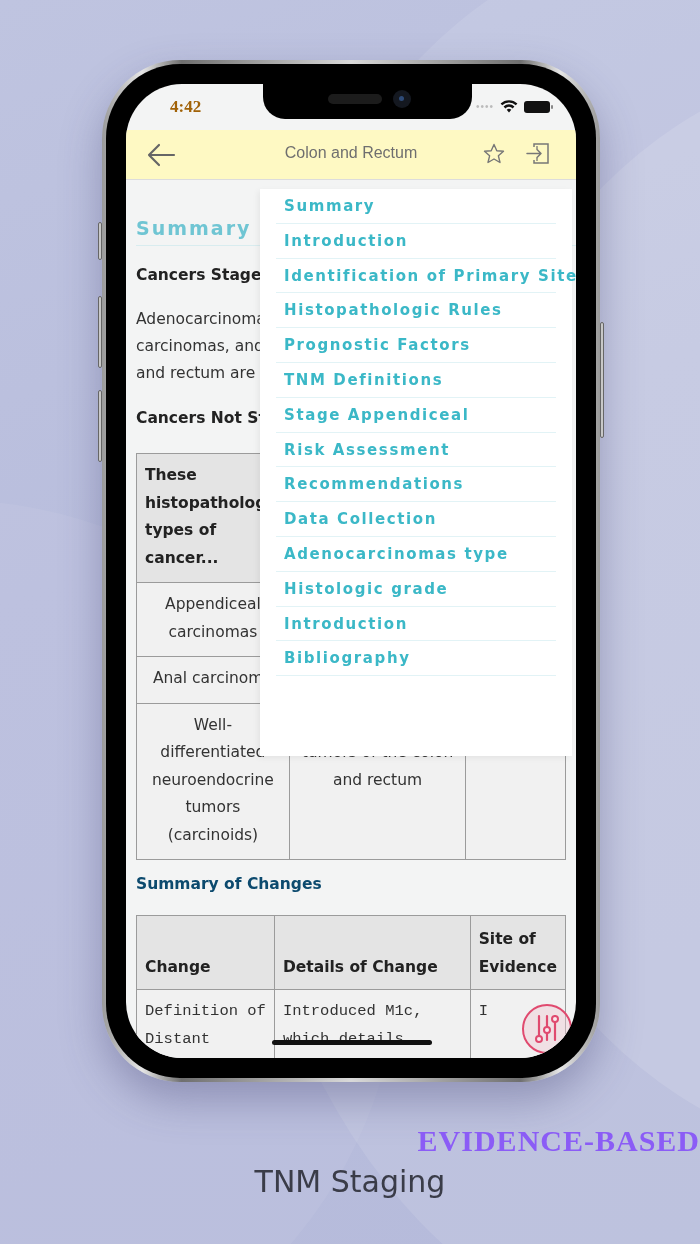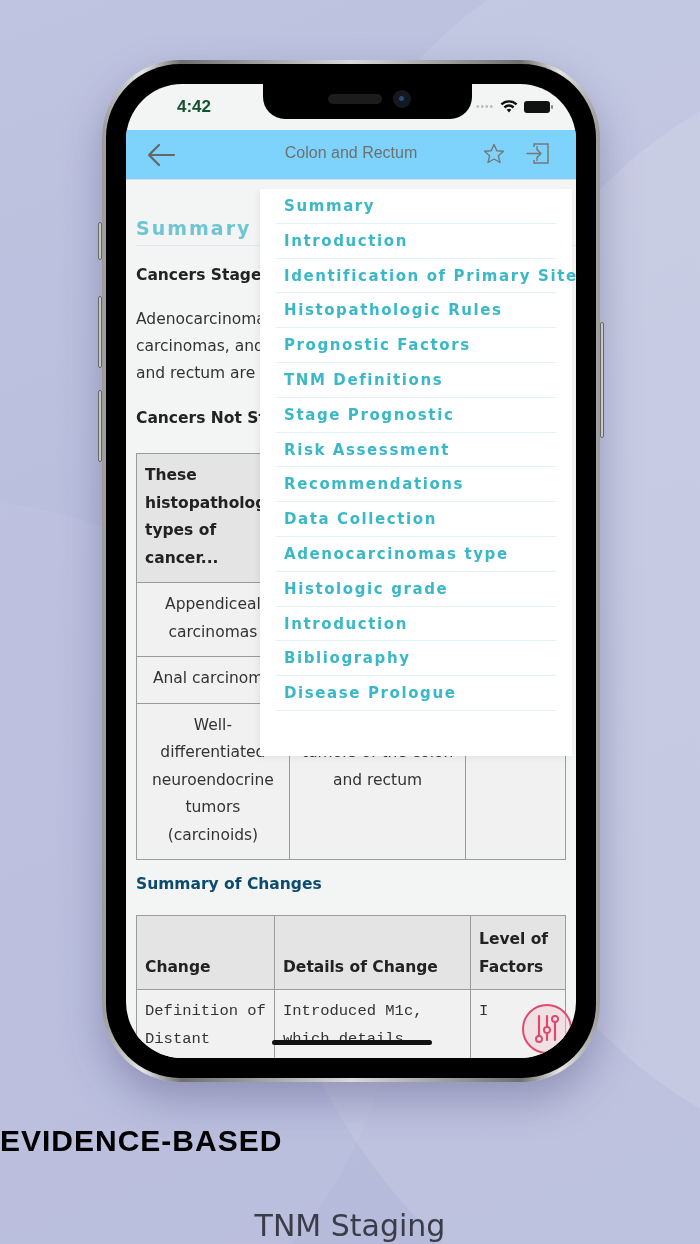--- a/index.html
+++ b/index.html
@@ -57,37 +57,36 @@
       background: #141820; border-radius: 50%;
     }
     .camera::after {
       content: ""; position: absolute; left: 6px; top: 6px; width: 5px; height: 5px;
       border-radius: 50%; background: #2e4b78;
     }
 
     
     .status-time {
       position: absolute; left: 44px; top: 13px;
-      font-size: 17px; font-weight: bold; color: #14532d;
-      font-family: Liberation Sans, sans-serif;
-      margin-left: 7px;
+      font-size: 17px; font-weight: bold; color: #a16207;
+      font-family: Liberation Serif, serif;
     }
     .status-right { position: absolute; right: 26px; top: 16px; display: flex; align-items: center; gap: 6px; }
     .dots { color: #bbb; font-size: 10px; letter-spacing: 1px; }
     .battery {
       width: 26px; height: 12px; border-radius: 3px; background: #111; position: relative;
     }
     .battery::after {
       content: ""; position: absolute; right: -3px; top: 4px; width: 2px; height: 4px; background: #888; border-radius: 1px;
     }
 
     
     .navbar {
       position: absolute; left: 0; top: 46px; width: 100%; height: 50px;
-      background: #7dd3fc; border-bottom: 1px solid #dcdcdc;
+      background: #fef9c3; border-bottom: 1px solid #dcdcdc;
     }
     .nav-back { position: absolute; left: 20px; top: 12px; width: 30px; height: 26px; cursor: pointer; }
     .nav-title {
       position: absolute; left: 0; right: 0; top: 14px; text-align: center;
       font-size: 16px; color: #6f6f6f;
       font-family: "Liberation Sans", sans-serif;
     }
     .nav-star { position: absolute; right: 70px; top: 12px; width: 24px; height: 24px; cursor: pointer; }
     .nav-export { position: absolute; right: 24px; top: 11px; width: 26px; height: 26px; cursor: pointer; }
 
@@ -146,26 +145,26 @@
       position: absolute; left: 396px; top: 920px; width: 50px; height: 50px; border-radius: 50%;
       border: 2px solid #e04a6f; background: rgba(240,200,210,0.4); z-index: 15;
     }
     .home-bar {
       position: absolute; left: 146px; top: 956px; width: 160px; height: 5px;
       background: #111; border-radius: 3px; z-index: 16;
     }
 
     
     .caption1 {
-      position: absolute; left: 0; width: 700px; top: 1124px; text-align: left;
-      font-size: 30px; font-weight: bold; color: #000000; letter-spacing: 1px;
-      font-family: Liberation Sans, sans-serif;
+      position: absolute; left: 0; width: 700px; top: 1124px; text-align: right;
+      font-size: 30px; font-weight: bold; color: #8b5cf6; letter-spacing: 1px;
+      font-family: Liberation Serif, serif;
     }
     .caption2 {
-      position: absolute; left: 0; width: 700px; top: 1208px; text-align: center;
+      position: absolute; left: 0; width: 700px; top: 1164px; text-align: center;
       font-size: 30px; color: #3a3c48;
       font-family: "DejaVu Sans", sans-serif;
     }
   </style>
 </head>
 <body>
 
 <div class="bg-arc1"></div>
 <div class="bg-arc2"></div>
 <div class="bg-arc3"></div>
@@ -240,47 +239,46 @@
         </tr>
       </tbody>
         </table>
 
       <div class="h-changes">Summary of Changes</div>
       <table class="t2">
         <tbody>
             <tr>
           <th style="width:138px;height:74px">Change</th>
           <th style="width:196px">Details of Change</th>
-          <th>Level of Factors</th>
+          <th>Site of Evidence</th>
         </tr>
         <tr>
           <td>Definition of Distant</td>
           <td>Introduced M1c, which details</td>
           <td>I</td>
         </tr>
       </tbody>
         </table>
     </div>
 
     <div class="dropdown">
       <div class="dd-item">Summary</div>
       <div class="dd-item">Introduction</div>
       <div class="dd-item">Identification of Primary Site</div>
       <div class="dd-item">Histopathologic Rules</div>
       <div class="dd-item">Prognostic Factors</div>
       <div class="dd-item">TNM Definitions</div>
-      <div class="dd-item">Stage Prognostic</div>
+      <div class="dd-item">Stage Appendiceal</div>
       <div class="dd-item">Risk Assessment</div>
       <div class="dd-item">Recommendations</div>
       <div class="dd-item">Data Collection</div>
       <div class="dd-item">Adenocarcinomas type</div>
       <div class="dd-item">Histologic grade</div>
       <div class="dd-item">Introduction</div>
       <div class="dd-item">Bibliography</div>
-      <div class="dd-item">Disease Prologue</div>
     </div>
 
     <div class="fab">
       <svg width="46" height="46" viewBox="0 0 46 46">
         <path d="M15 10 V34 M23 10 V34 M31 10 V34" stroke="#e04a6f" stroke-width="2.2" stroke-linecap="round"></path>
         <circle cx="15" cy="33" r="3" fill="#fbe8ee" stroke="#e04a6f" stroke-width="2"></circle>
         <circle cx="23" cy="24" r="3" fill="#fbe8ee" stroke="#e04a6f" stroke-width="2"></circle>
         <circle cx="31" cy="13" r="3" fill="#fbe8ee" stroke="#e04a6f" stroke-width="2"></circle>
       </svg>
     </div>

